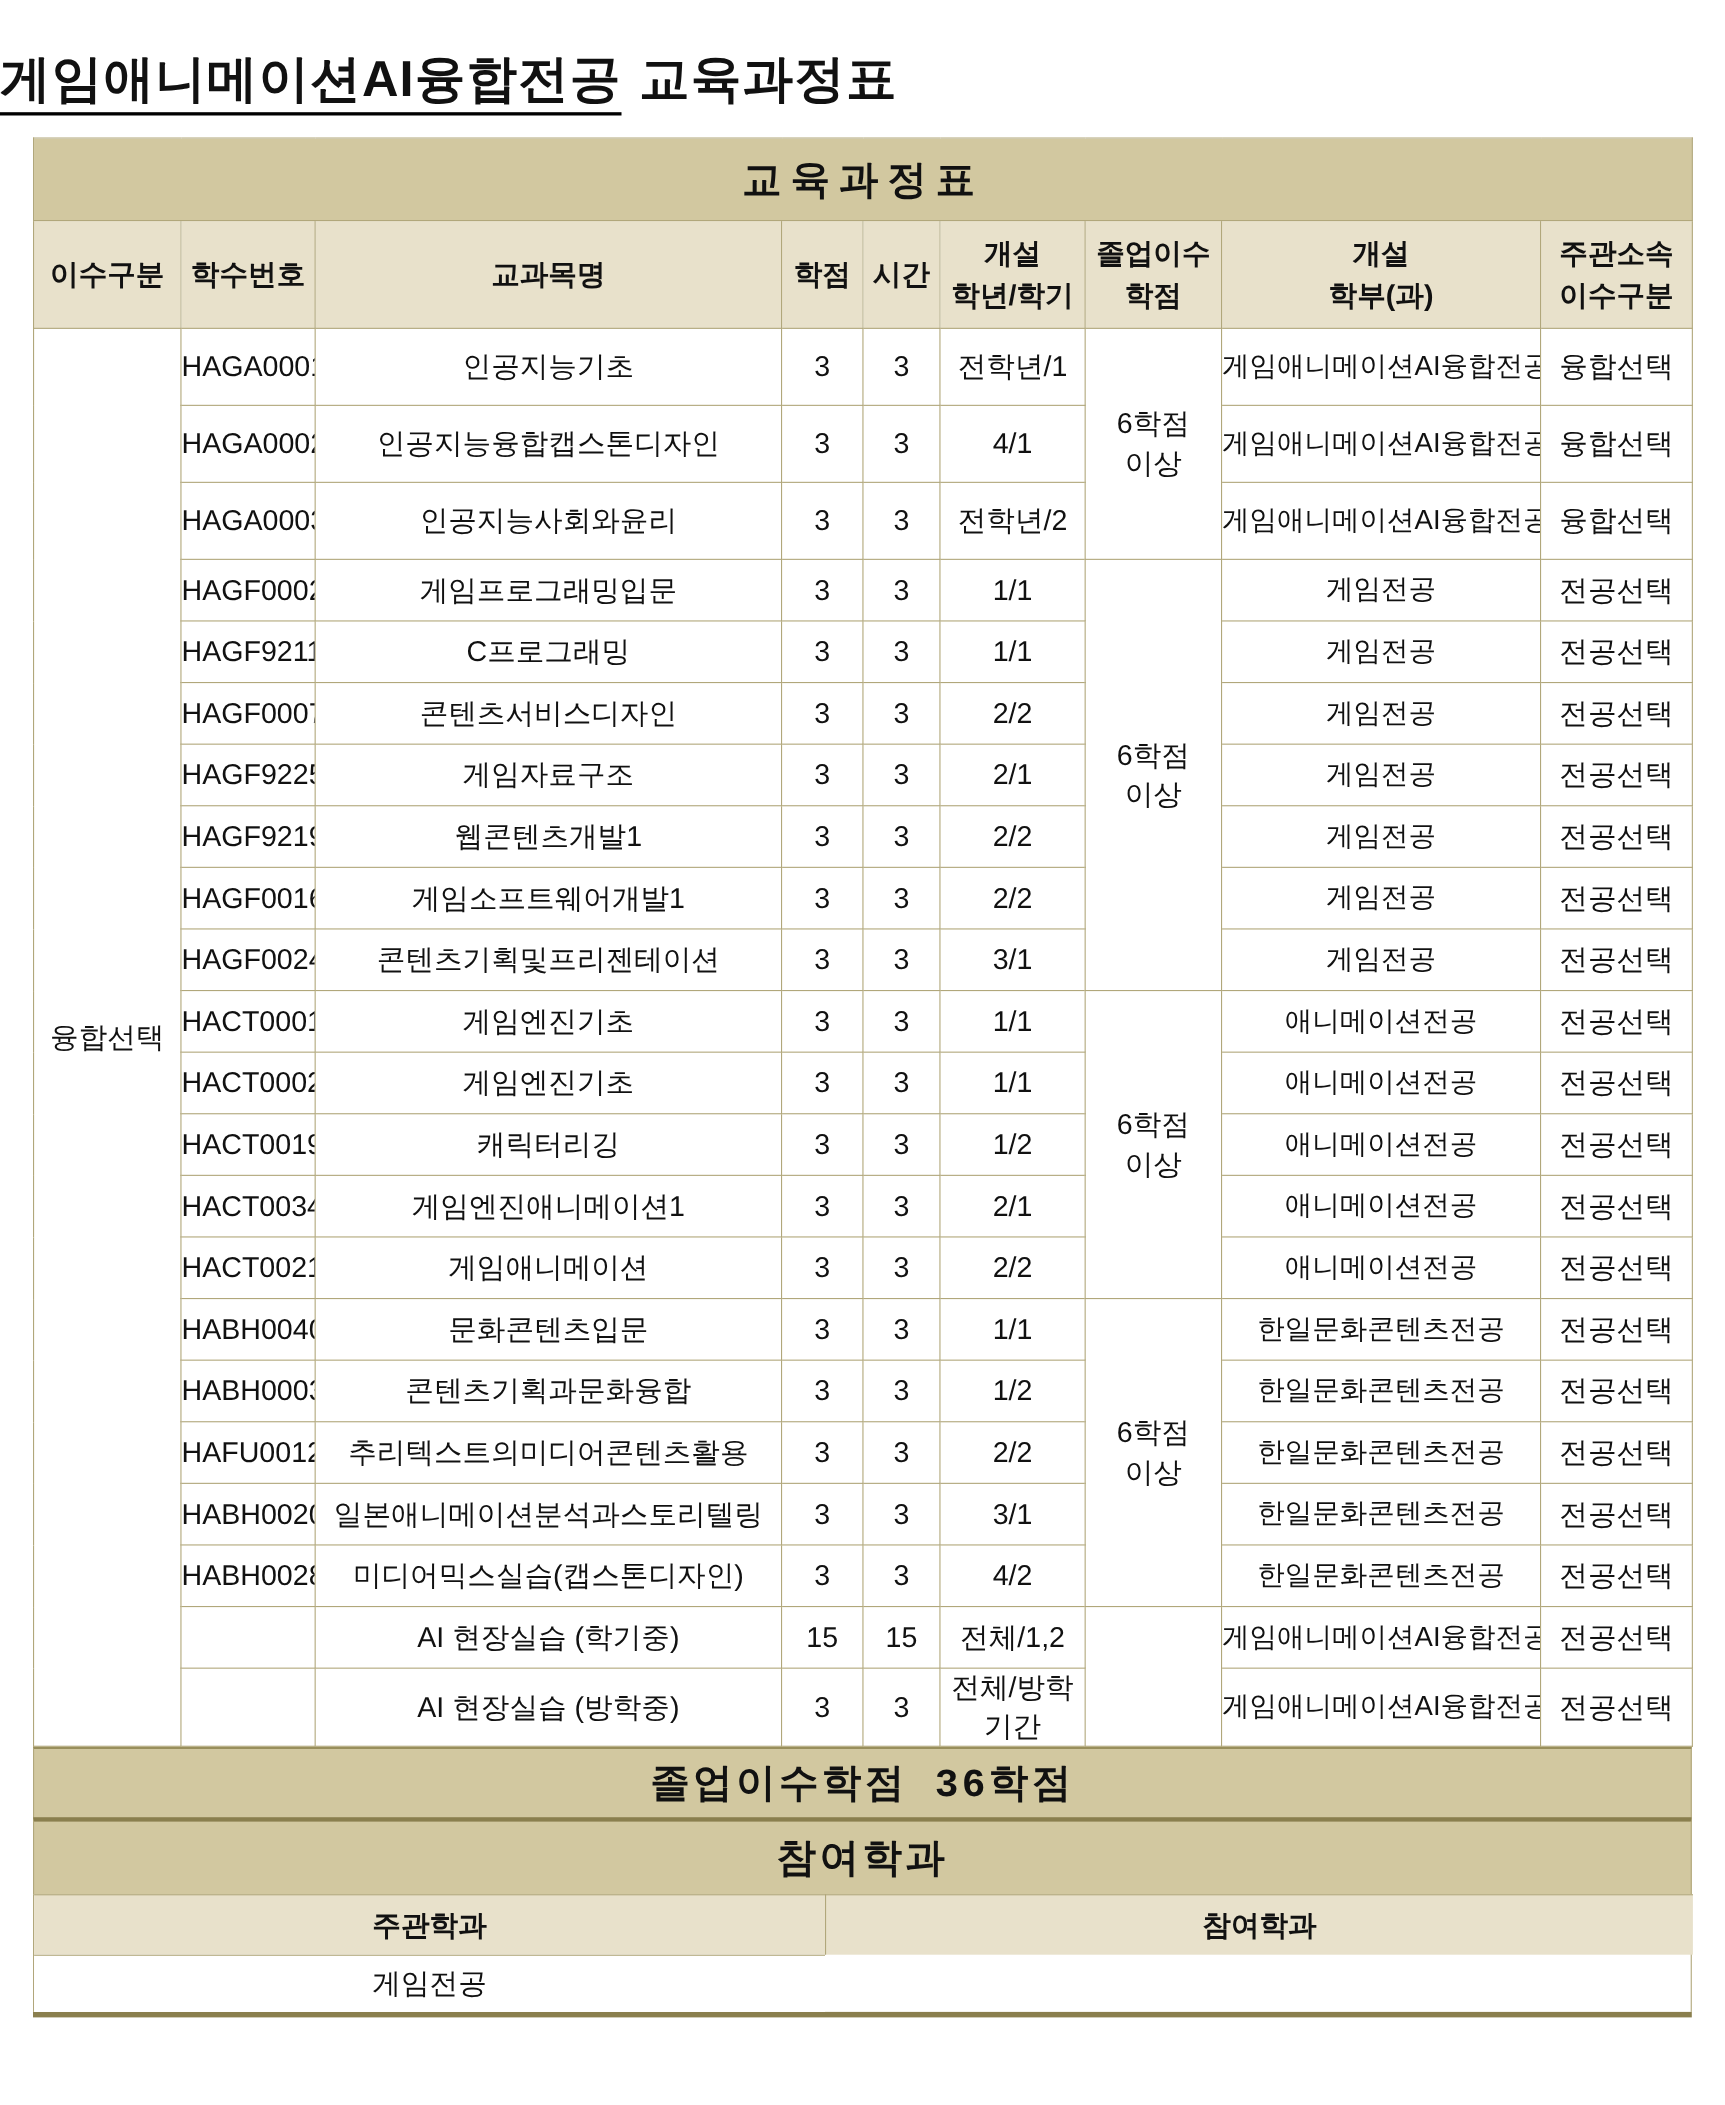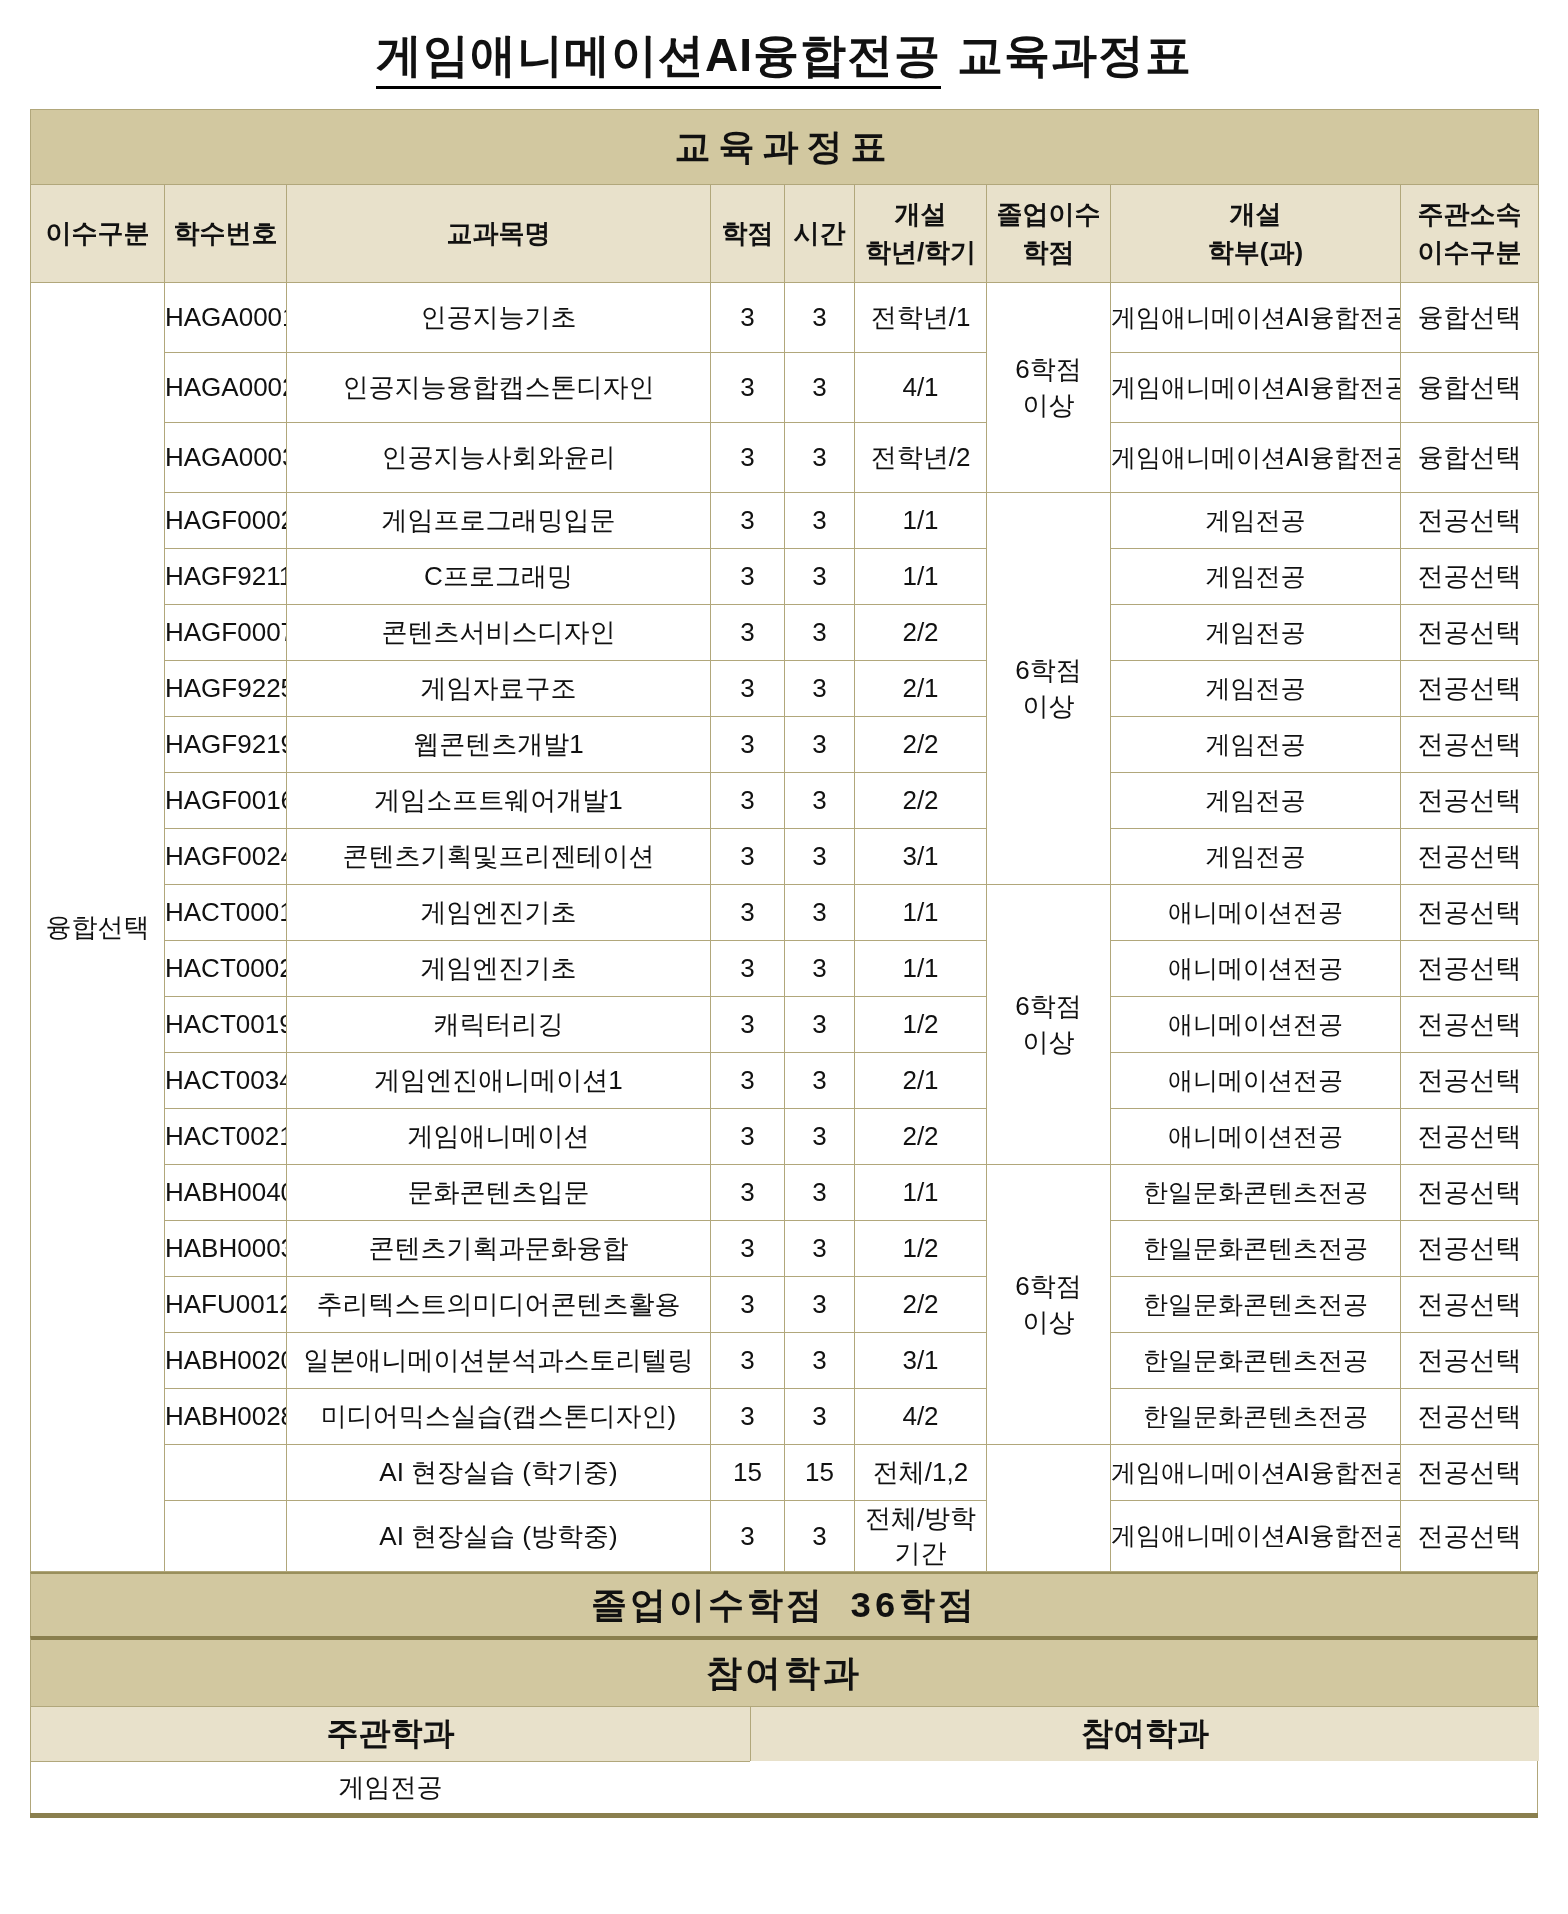--- a/index.html
+++ b/index.html
@@ -13,24 +13,23 @@
   *{box-sizing:border-box;}
   html,body{margin:0;padding:0;}
   body{
     width:1568px;height:1914px;
     background:#ffffff;
     font-family:"Liberation Sans","DejaVu Sans",sans-serif;
     color:var(--text);
     position:relative;
   }
   .doc-title{
-    margin-top:22px;
+    margin-top:38px;
     height:66px;
     line-height:66px;
-    text-align:center;
     font-size:46px;
     font-weight:bold;
     letter-spacing:1px;
   }
   .doc-title .underlined{
     border-bottom:3px solid #000;
     padding-bottom:5px;
   }
   .doc-title .suffix{margin-left:16px;}
 
@@ -91,21 +90,21 @@
     display:grid;
     grid-template-columns:719px 789px;
     border-left:1px solid var(--border-thin);
     border-right:1px solid var(--border-thin);
   }
   .part-cell{
     display:flex;align-items:center;justify-content:center;
     border-top:1px solid var(--border-thin);
   }
   .part-cell.rightcol{border-left:1px solid var(--border-thin);}
-  .part-head{height:55px;background:var(--header-bg);font-size:32px;font-weight:bold;}
+  .part-head{height:55px;background:var(--header-bg);font-size:26px;font-weight:bold;}
   .part-val{height:52px;background:var(--cell-bg);font-size:26px;}
 </style>
 </head>
 <body>
 
 <div class="doc-title">
   <span class="underlined">게임애니메이션AI융합전공</span><span class="suffix">교육과정표</span>
 </div>
 
 <table class="curriculum">

